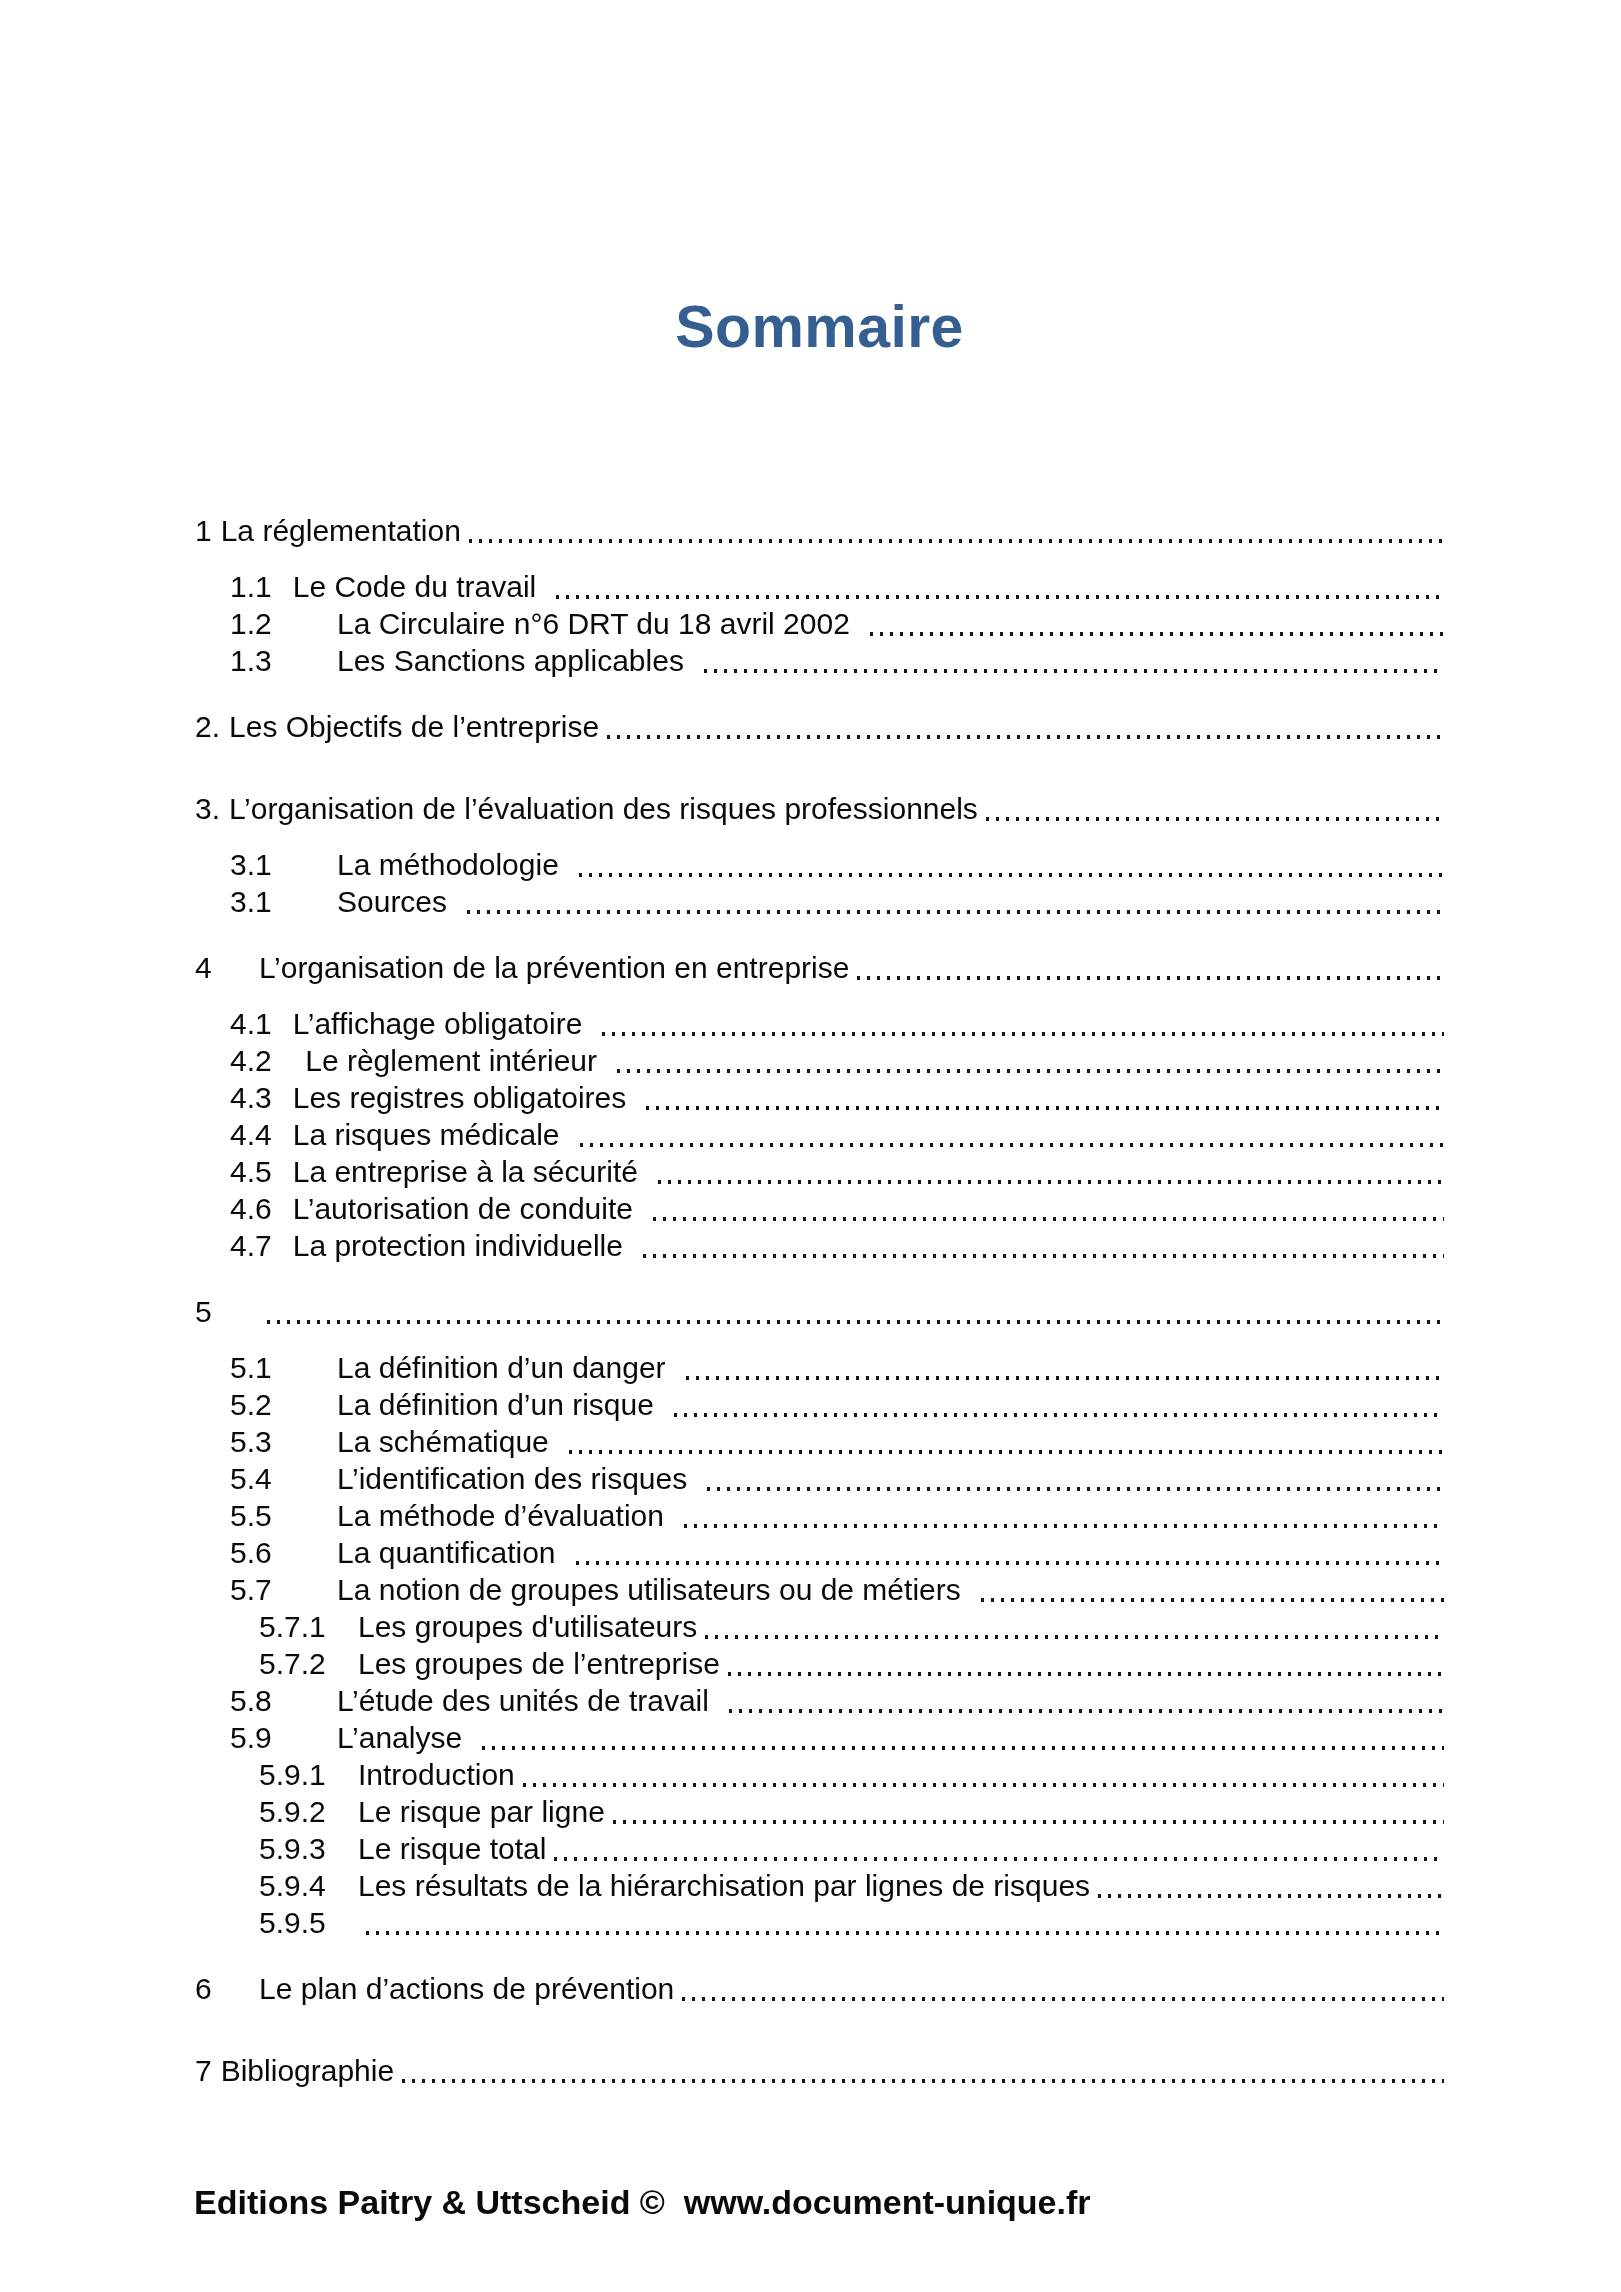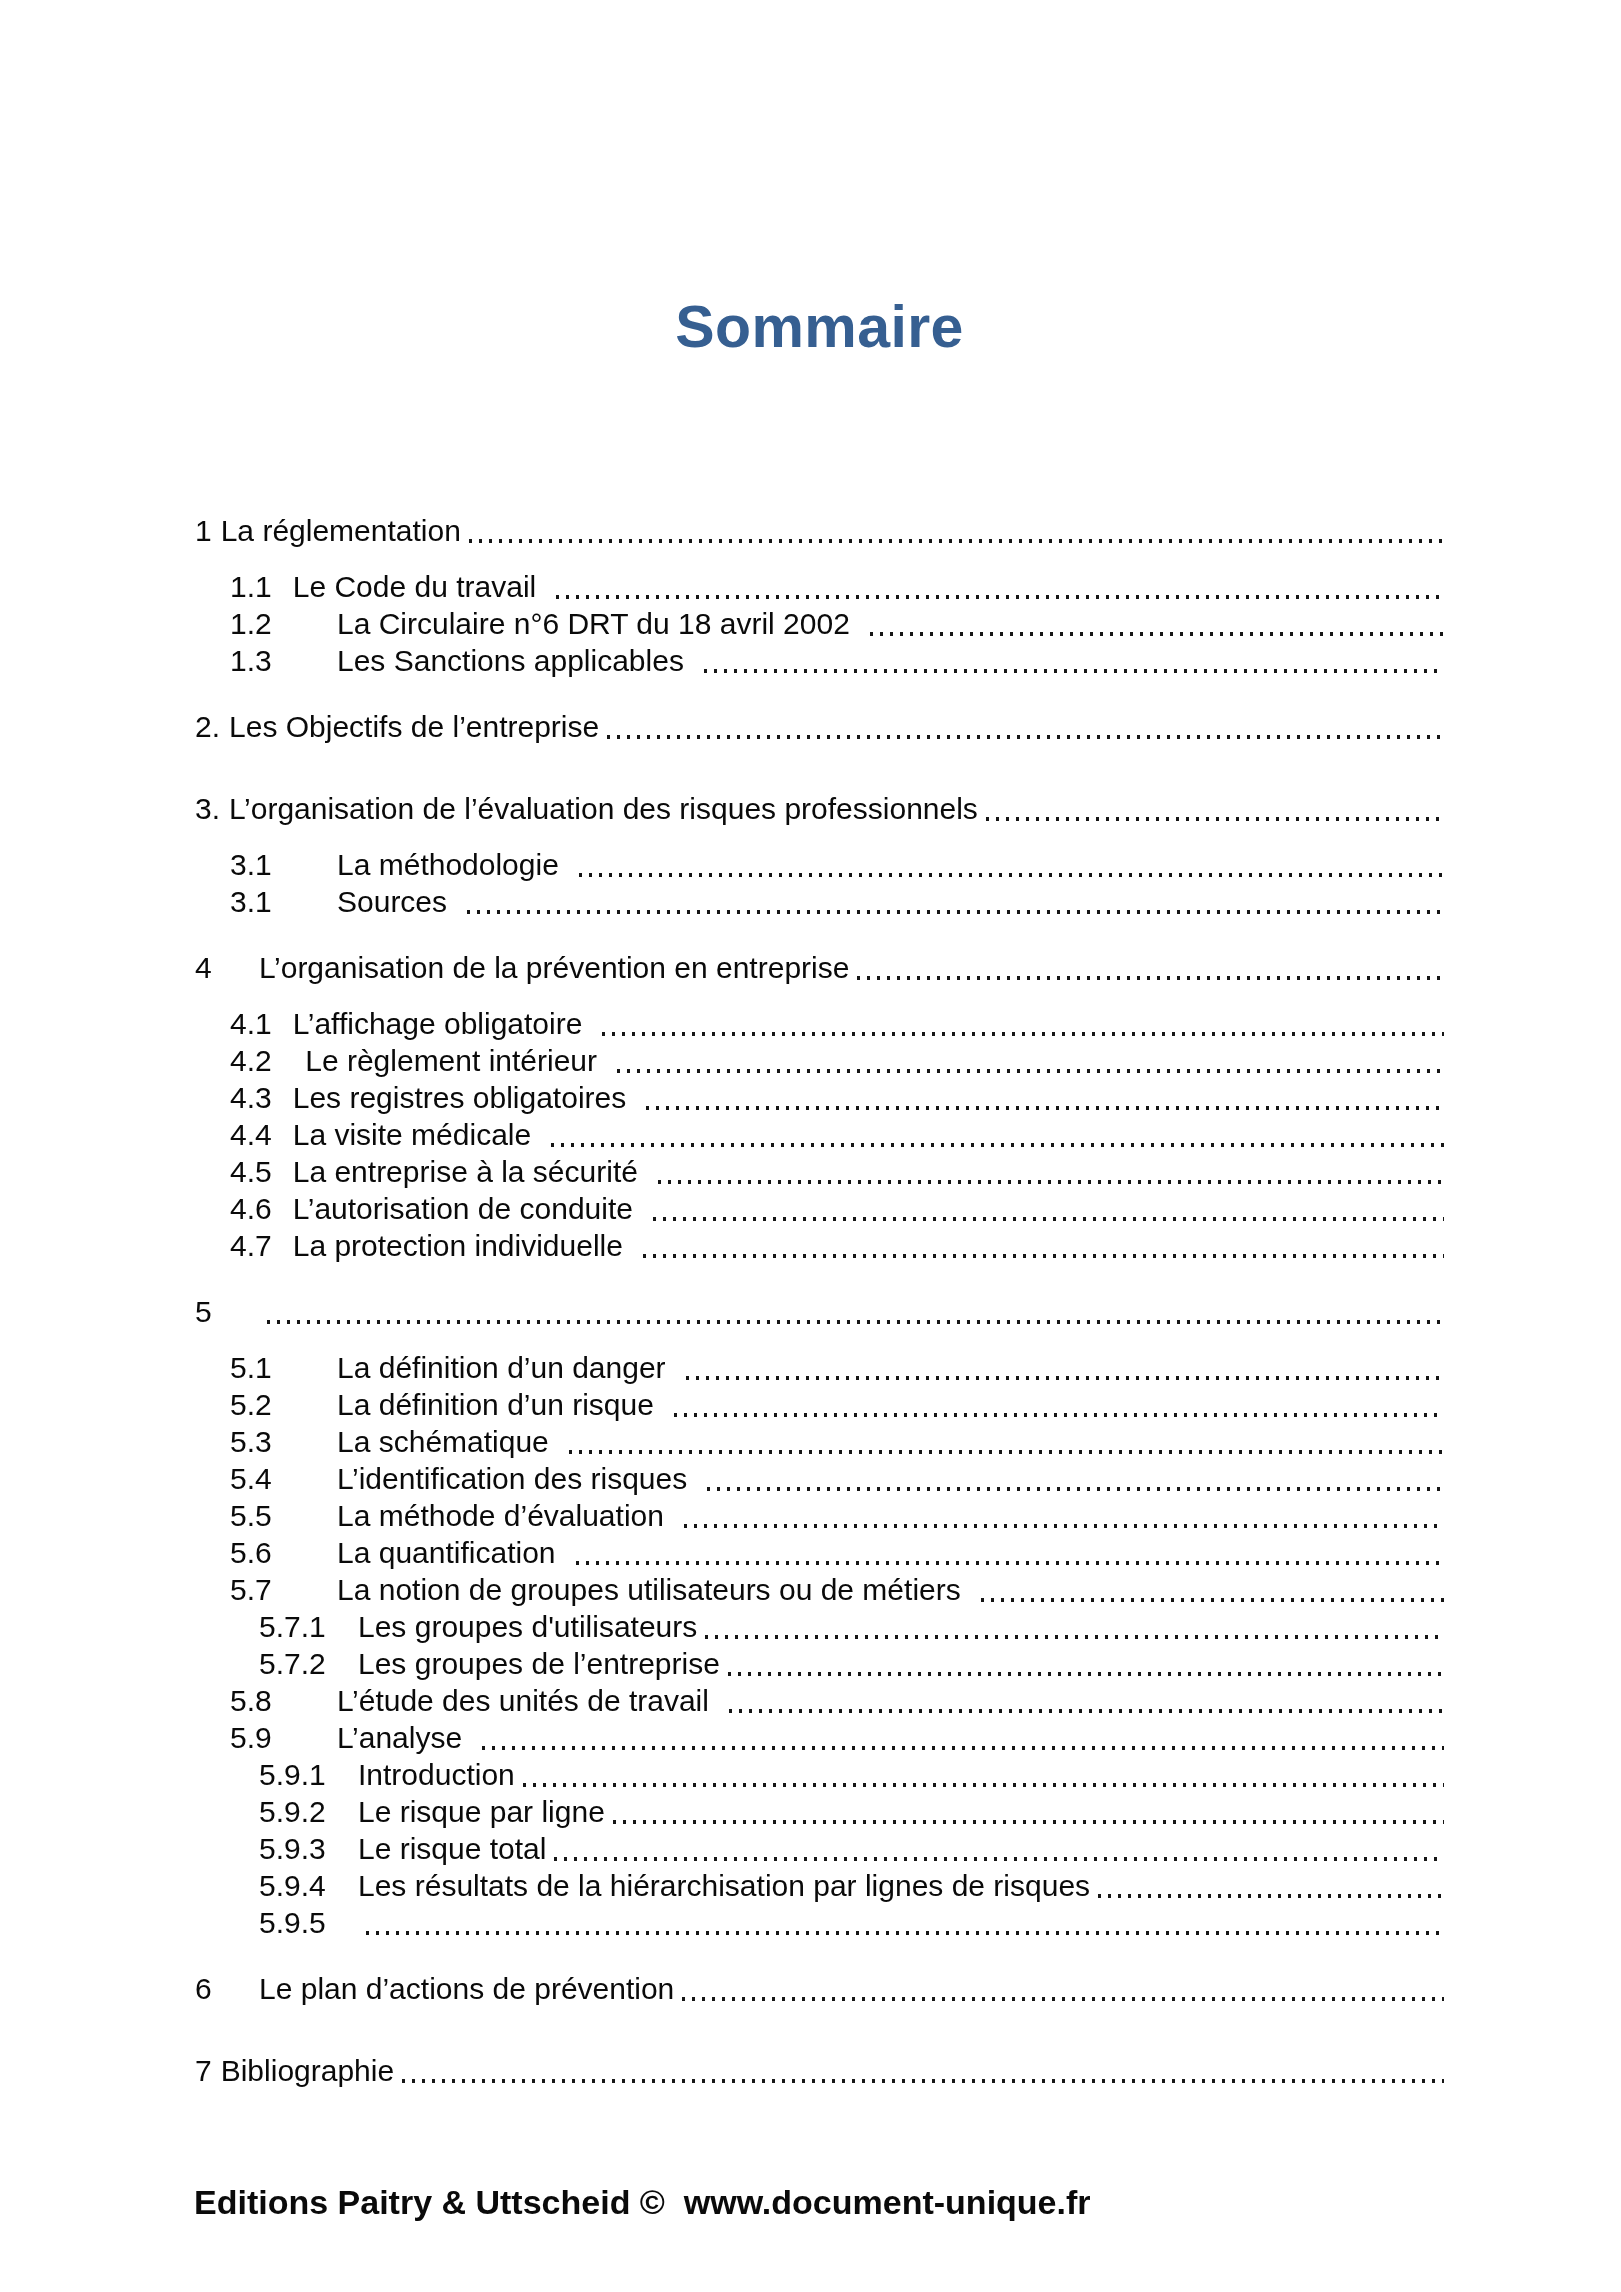--- a/index.html
+++ b/index.html
@@ -128,21 +128,21 @@
     <span class="toc-label">Le règlement intérieur</span>
     <span class="leader"></span>
   </div>
         <div class="toc-row lvl2">
     <span class="toc-num num-space">4.3</span>
     <span class="toc-label">Les registres obligatoires</span>
     <span class="leader"></span>
   </div>
         <div class="toc-row lvl2">
     <span class="toc-num num-space">4.4</span>
-    <span class="toc-label">La visite médicale</span>
+    <span class="toc-label">La risques médicale</span>
     <span class="leader"></span>
   </div>
         <div class="toc-row lvl2">
     <span class="toc-num num-space">4.5</span>
     <span class="toc-label">La entreprise à la sécurité</span>
     <span class="leader"></span>
   </div>
         <div class="toc-row lvl2">
     <span class="toc-num num-space">4.6</span>
     <span class="toc-label">L’autorisation de conduite</span>

